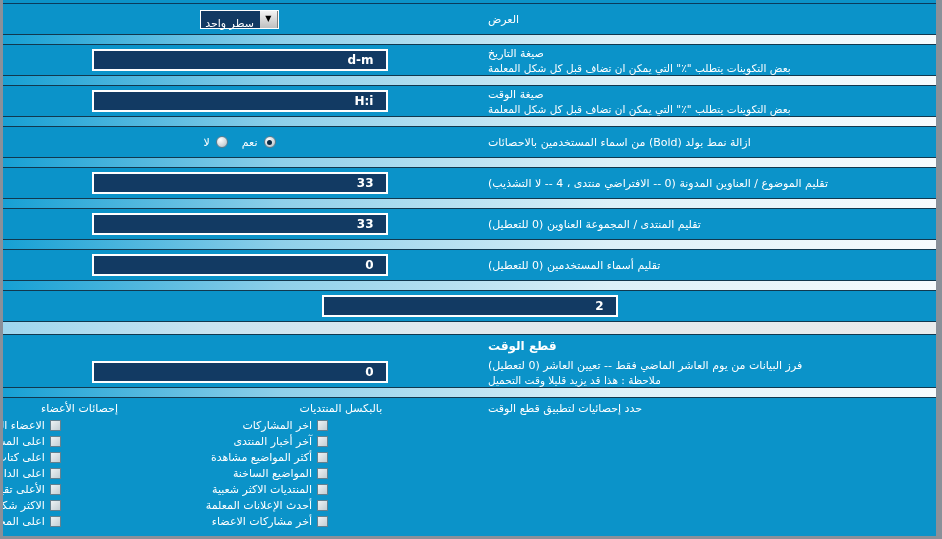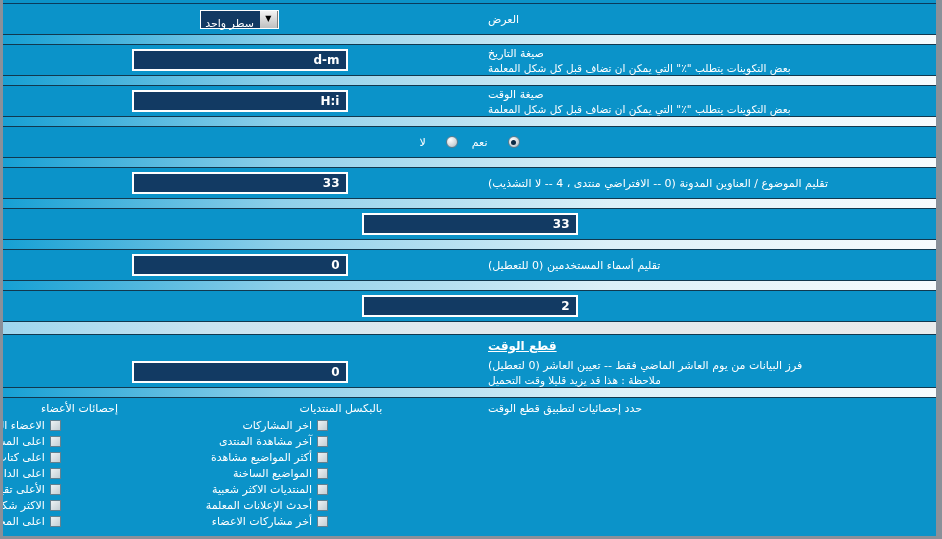--- a/index.html
+++ b/index.html
@@ -86,44 +86,43 @@
     white-space: nowrap;
     font-size: 10.5px;
     color: #ffffff;
   }
   .label-cell .section-title {
     display: block;
     font-weight: bold;
     font-size: 12px;
     line-height: 16px;
     color: #ffffff;
-    text-decoration: underline;
   }
 
   .field-cell {
     flex: 1 1 auto;
     display: flex;
     align-items: center;
     justify-content: center;
     padding: 4px 0;
   }
 
   input.text-input {
-    width: 216px;
+    width: 296px;
     height: 22px;
     box-sizing: border-box;
     background: #123a63;
     color: #ffffff;
     border: 2px solid #ffffff;
     outline: none;
     font-family: "DejaVu Sans", "Liberation Sans", sans-serif;
     font-size: 12px;
     font-weight: bold;
     text-align: right;
-    padding: 0 6px;
+    padding: 0 12px;
     direction: ltr;
   }
 
   
   .select-box {
     display: inline-flex;
     align-items: stretch;
     height: 19px;
     background: #123a63;
     border: 1px solid #ffffff;
@@ -154,21 +153,21 @@
   
   .radio-group {
     display: flex;
     align-items: center;
     gap: 14px;
     direction: rtl;
   }
   .radio-item {
     display: inline-flex;
     align-items: center;
-    gap: 20px;
+    gap: 6px;
     font-size: 11px;
     color: #ffffff;
     white-space: nowrap;
   }
   .radio {
     width: 12px;
     height: 12px;
     border-radius: 50%;
     background: radial-gradient(circle at 35% 30%, #ffffff, #cfd6da 60%, #9fb0ba 100%);
     border: 1px solid #5e7b8c;
@@ -291,20 +290,23 @@
       <span class="desc">بعض التكوينات يتطلب "٪" التي يمكن ان تضاف قبل كل شكل المعلمة</span>
     </div>
     <div class="field-cell">
       <input class="text-input" type="text" value="H:i" style="">
     </div>
   </div>
 
   <div class="divider plain"></div>
 
   <div class="row">
+    <div class="label-cell">
+      <span class="title">ازالة نمط بولد (Bold) من اسماء المستخدمين بالاحصائات</span>
+    </div>
     <div class="field-cell">
       <div class="radio-group">
         <label class="radio-item">
           <span class="radio checked"></span>
           <span>نعم</span>
         </label>
         <label class="radio-item">
           <span class="radio"></span>
           <span>لا</span>
         </label>
@@ -319,20 +321,23 @@
       <span class="title">تقليم الموضوع / العناوين المدونة (0 -- الافتراضي منتدى ، 4 -- لا التشذيب)</span>
     </div>
     <div class="field-cell">
       <input class="text-input" type="text" value="33" style="">
     </div>
   </div>
 
   <div class="divider plain"></div>
 
   <div class="row">
+    <div class="label-cell">
+      <span class="title">تقليم المنتدى / المجموعة العناوين (0 للتعطيل)</span>
+    </div>
     <div class="field-cell">
       <input class="text-input" type="text" value="33" style="">
     </div>
   </div>
 
   <div class="divider plain"></div>
 
   <div class="row">
     <div class="label-cell">
       <span class="title">تقليم أسماء المستخدمين (0 للتعطيل)</span>
@@ -379,21 +384,21 @@
 
     <div class="col col-mid">
       <div class="col-title">بالبكسل المنتديات</div>
       <div class="chk-list">
         <label class="chk-item">
           <span class="checkbox"></span>
           <span class="lbl">اخر المشاركات</span>
         </label>
         <label class="chk-item">
           <span class="checkbox"></span>
-          <span class="lbl">آخر مشاهدة المنتدى</span>
+          <span class="lbl">آخر أخبار المنتدى</span>
         </label>
         <label class="chk-item">
           <span class="checkbox"></span>
           <span class="lbl">أكثر المواضيع مشاهدة</span>
         </label>
         <label class="chk-item">
           <span class="checkbox"></span>
           <span class="lbl">المواضيع الساخنة</span>
         </label>
         <label class="chk-item">

